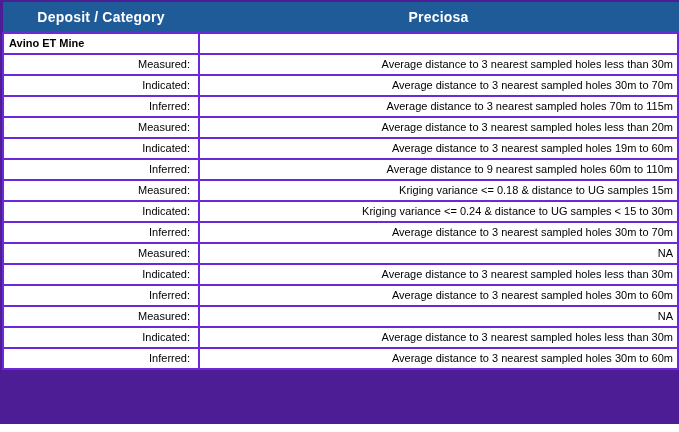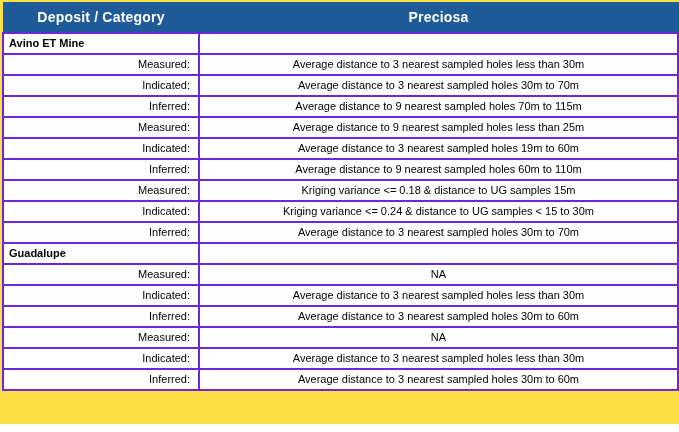--- a/index.html
+++ b/index.html
@@ -11,21 +11,21 @@
     font-family: "Liberation Sans", sans-serif;
     width: 679px;
     height: 432px;
     overflow: hidden;
   }
   .sheet {
     width: 679px;
     height: 424px;
     box-sizing: border-box;
     padding: 2px 2px 0 2px;
-    background: #fde047;
+    background: #4c1d95;
   }
   table.criteria-table {
     width: 675px;
     border-collapse: collapse;
     table-layout: fixed;
   }
   table.criteria-table col.c1 { width: 196px; }
   table.criteria-table col.c2 { width: 479px; }
 
   thead th {
@@ -54,21 +54,21 @@
     font-weight: bold;
     padding-left: 5px;
   }
   td.category {
     text-align: right;
     padding-right: 8px;
     font-weight: normal;
     padding-left: 12px;
   }
   td.criteria {
-    text-align: center;
+    text-align: right;
     margin-left: 32px;
   }
   td.blank {
     background: #ffffff;
   }
 </style>
 </head>
 <body>
 
 <div class="sheet">
@@ -91,49 +91,45 @@
         <tr>
           <td class="category">Measured:</td>
           <td class="criteria">Average distance to 3 nearest sampled holes less than 30m</td>
         </tr>
         <tr>
           <td class="category">Indicated:</td>
           <td class="criteria">Average distance to 3 nearest sampled holes 30m to 70m</td>
         </tr>
         <tr>
           <td class="category">Inferred:</td>
-          <td class="criteria">Average distance to 9 nearest sampled holes 70m to 115m</td>
+          <td class="criteria">Average distance to 3 nearest sampled holes 70m to 115m</td>
         </tr>
         <tr>
           <td class="category">Measured:</td>
-          <td class="criteria">Average distance to 9 nearest sampled holes less than 25m</td>
+          <td class="criteria">Average distance to 3 nearest sampled holes less than 20m</td>
         </tr>
         <tr>
           <td class="category">Indicated:</td>
           <td class="criteria">Average distance to 3 nearest sampled holes 19m to 60m</td>
         </tr>
         <tr>
           <td class="category">Inferred:</td>
           <td class="criteria">Average distance to 9 nearest sampled holes 60m to 110m</td>
         </tr>
         <tr>
           <td class="category">Measured:</td>
           <td class="criteria">Kriging variance &lt;= 0.18 &amp; distance to UG samples 15m</td>
         </tr>
         <tr>
           <td class="category">Indicated:</td>
           <td class="criteria">Kriging variance &lt;= 0.24 &amp; distance to UG samples &lt; 15 to 30m</td>
         </tr>
         <tr>
           <td class="category">Inferred:</td>
           <td class="criteria">Average distance to 3 nearest sampled holes 30m to 70m</td>
-        </tr>
-        <tr>
-          <td class="deposit">Guadalupe</td>
-          <td class="criteria blank"></td>
         </tr>
         <tr>
           <td class="category">Measured:</td>
           <td class="criteria">NA</td>
         </tr>
         <tr>
           <td class="category">Indicated:</td>
           <td class="criteria">Average distance to 3 nearest sampled holes less than 30m</td>
         </tr>
         <tr>

